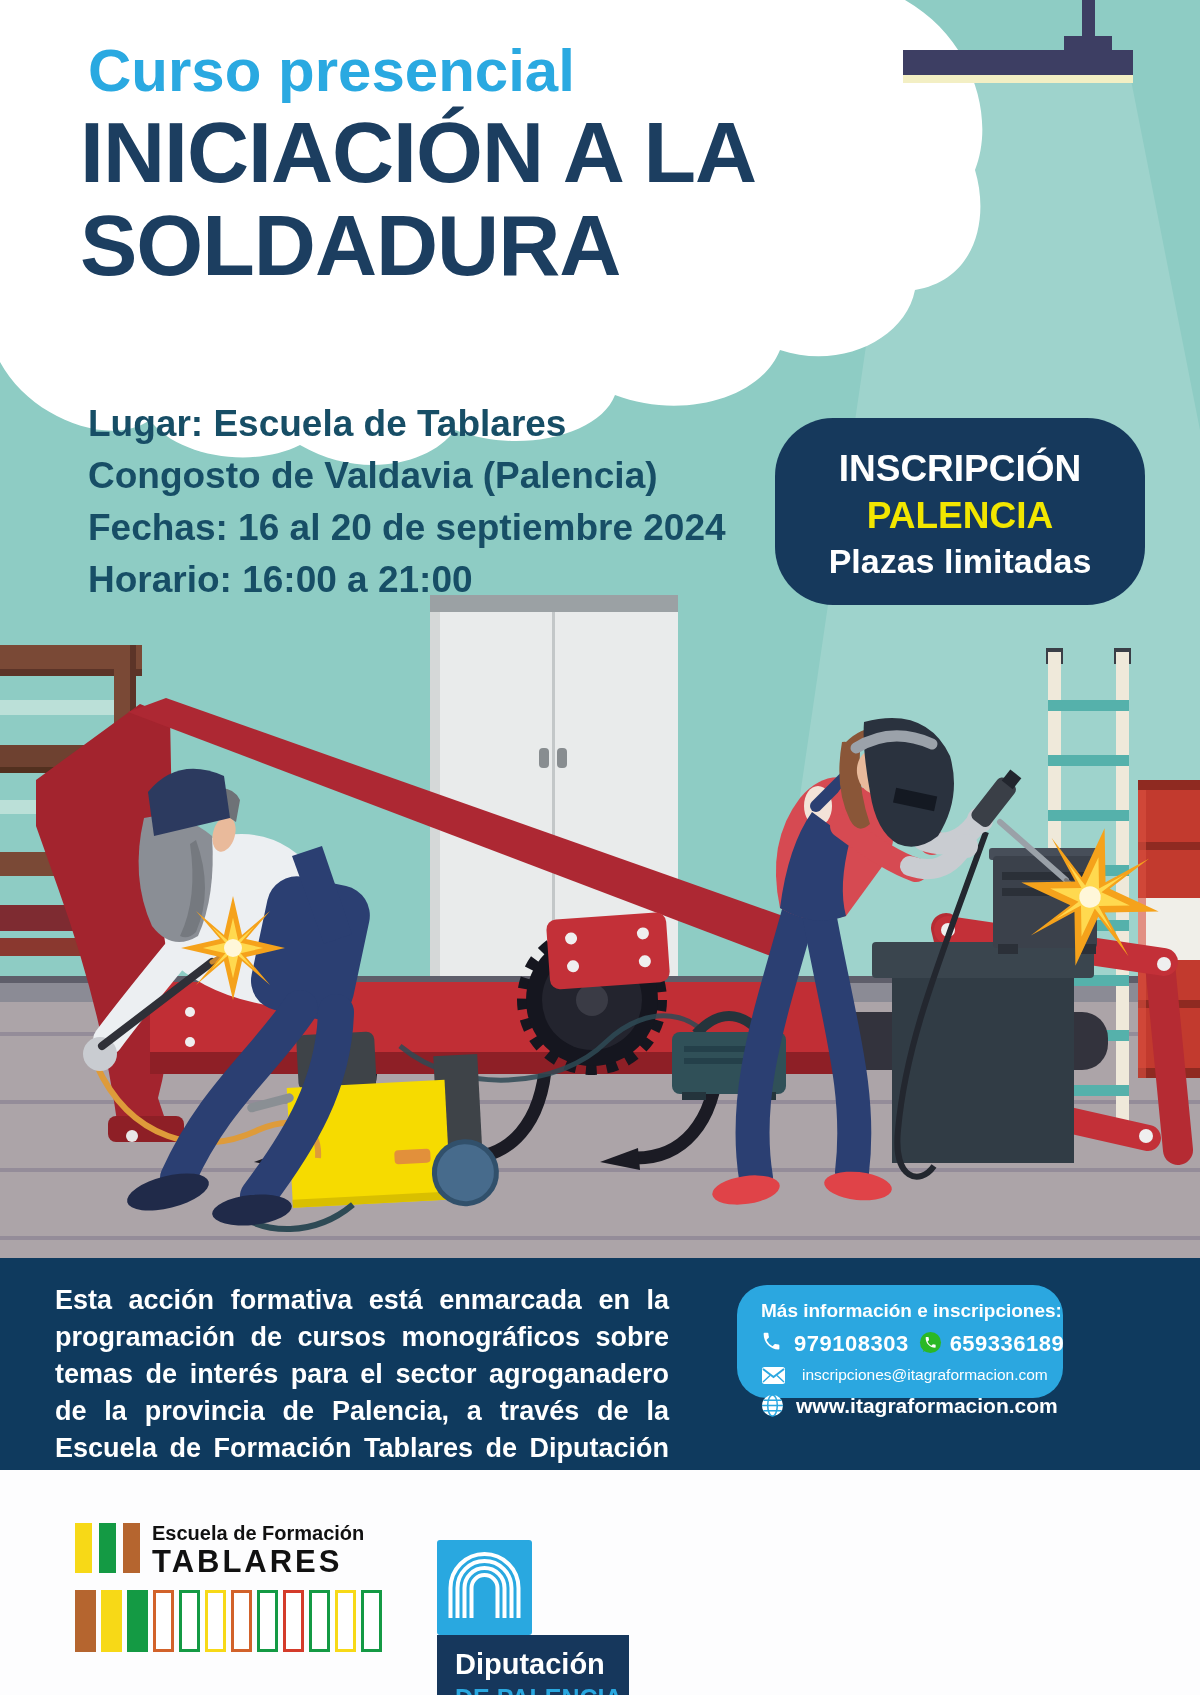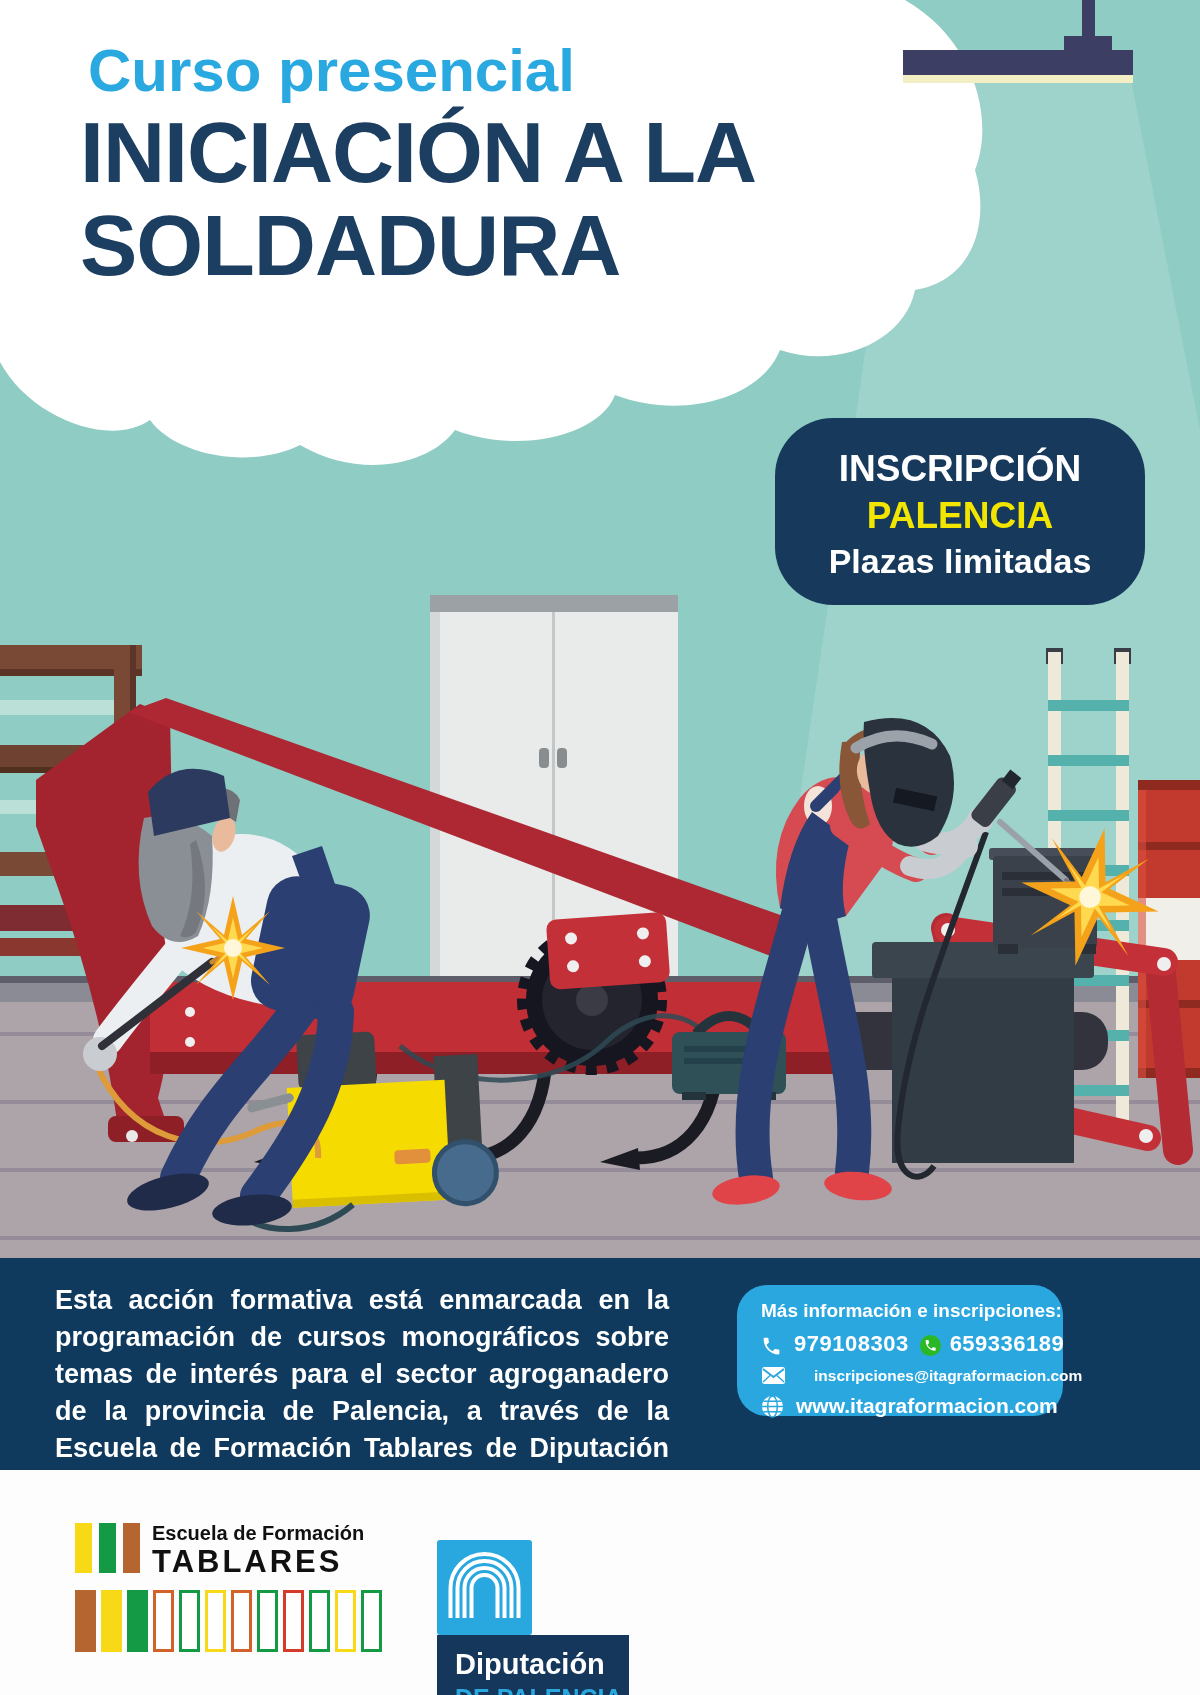--- a/index.html
+++ b/index.html
@@ -26,28 +26,28 @@
   
   .scene{left:0;top:0;width:1200px;height:1258px;}
   
   .band{left:0;top:1258px;width:1200px;height:212px;background:#0F3A5E;}
   .desc{
     left:55px;top:1282px;width:614px;color:#FFFFFF;font-size:27px;font-weight:bold;
     line-height:1.37;text-align:justify;
   }
   
   .card{
-    left:737px;top:1285px;width:326px;height:131px;background:#2BA7E0;border-radius:30px;
+    left:737px;top:1285px;width:326px;height:113px;background:#2BA7E0;border-radius:30px;
     color:#fff;box-sizing:border-box;padding:15px 0 0 24px;
   }
   .card .heading{font-size:19px;font-weight:bold;}
-  .card .row{display:flex;align-items:flex-end;margin-top:9px;}
+  .card .row{display:flex;align-items:flex-start;margin-top:9px;}
   .card .phone-num{font-size:22px;font-weight:bold;letter-spacing:.5px;margin:0 10px 0 12px;}
   .card .wa-num{font-size:22px;font-weight:bold;letter-spacing:.5px;margin-left:8px;}
-  .card .email-txt{font-size:15.5px;font-weight:bold;margin-left:28px;}
+  .card .email-txt{font-size:15.5px;font-weight:normal;margin-left:16px;}
   .card .web-txt{font-size:21px;font-weight:bold;margin-left:12px;}
   .card svg{flex:0 0 auto;}
   
   .footer{left:0;top:1470px;width:1200px;height:225px;background:#FDFDFE;}
   .tablares{left:75px;top:1523px;}
   .tb-top{display:flex;align-items:flex-start;}
   .tb-bars-top{display:flex;gap:7px;}
   .tb-bars-top .tb-bar{width:17px;height:50px;}
   .tb-names{margin-left:12px;line-height:1;}
   .tb-n1{font-size:20px;font-weight:bold;color:#111;}
@@ -298,20 +298,26 @@
       </g>
     </g>
   </svg>
 
   <div class="abs kicker">Curso presencial</div>
   <div class="abs title">
     <div>INICIACIÓN A LA</div>
     <div>SOLDADURA</div>
   </div>
 
+  <div class="abs details">
+    <div>Lugar: Escuela de Tablares</div>
+    <div>Congosto de Valdavia (Palencia)</div>
+    <div>Fechas: 16 al 20 de septiembre 2024</div>
+    <div>Horario: 16:00 a 21:00</div>
+  </div>
 
   <div class="abs badge">
     <div class="b1">INSCRIPCIÓN</div>
     <div class="b2">PALENCIA</div>
     <div class="b3">Plazas limitadas</div>
   </div>
 
   <div class="abs band"></div>
   <div class="abs desc">
     <span>Esta acción formativa está enmarcada en la programación de cursos monográficos sobre temas de interés para el sector agroganadero de la provincia de Palencia, a través de la </span><span>Escuela de Formación Tablares de Diputación de Palencia.</span>

